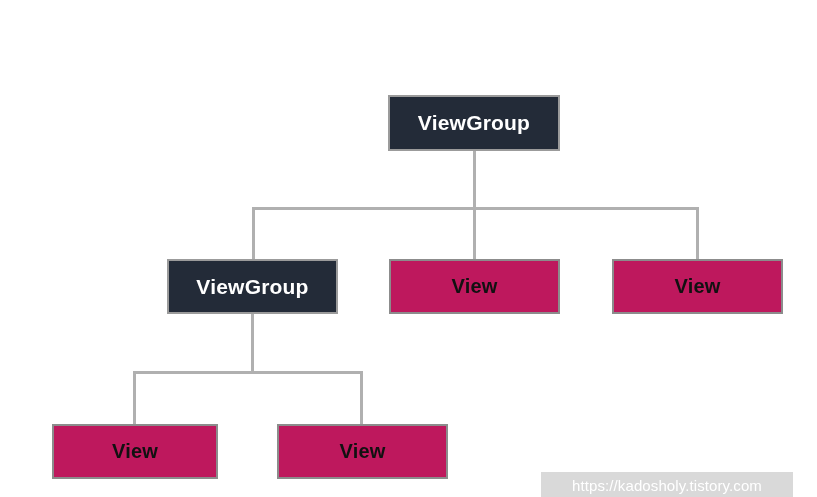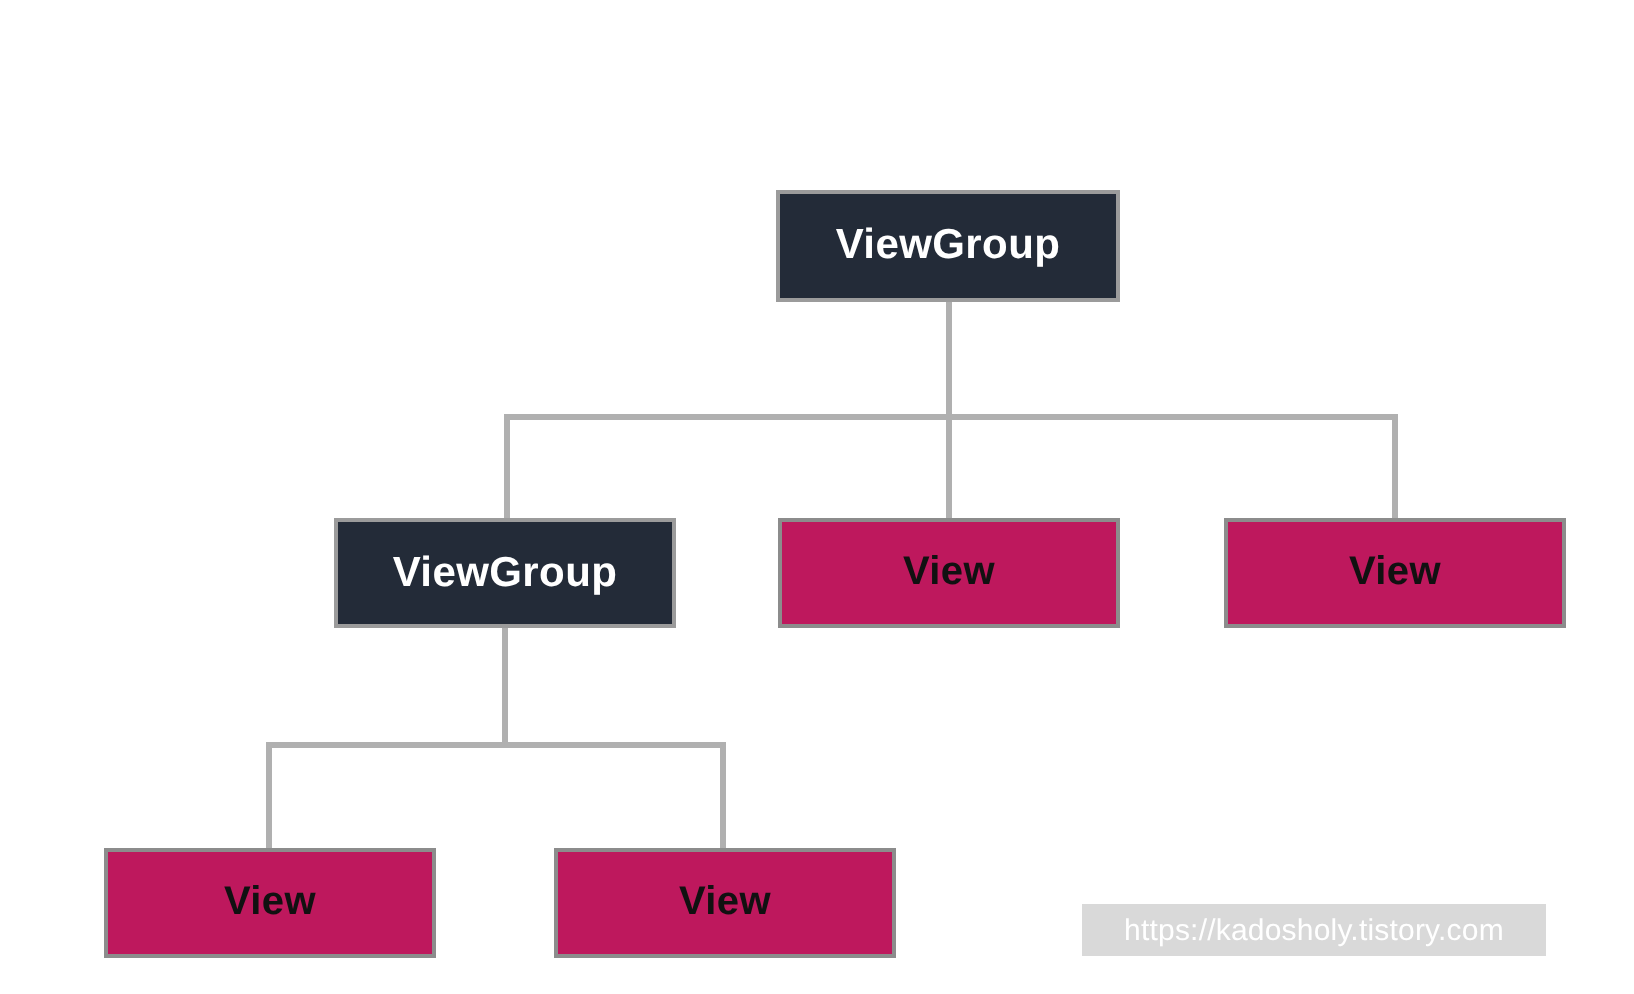--- a/index.html
+++ b/index.html
@@ -86,16 +86,16 @@
       <div class="node view" style="left: 612px; top: 259px; width: 171px; height: 55px;">
         <span>View</span>
       </div>
       <div class="node view" style="left: 52px; top: 424px; width: 166px; height: 55px;">
         <span>View</span>
       </div>
       <div class="node view" style="left: 277px; top: 424px; width: 171px; height: 55px;">
         <span>View</span>
       </div>
     </div>
-  <div id="watermark" style="left: 541px; top: 452px; width: 232px; height: 26px; background: rgb(217, 217, 217); color: rgb(255, 255, 255);">
+  <div id="watermark" style="left: 541px; top: 472px; width: 252px; height: 26px; background: rgb(217, 217, 217); color: rgb(255, 255, 255);">
     <span>https://kadosholy.tistory.com</span>
   </div>
 </div>
 
 </body></html>

